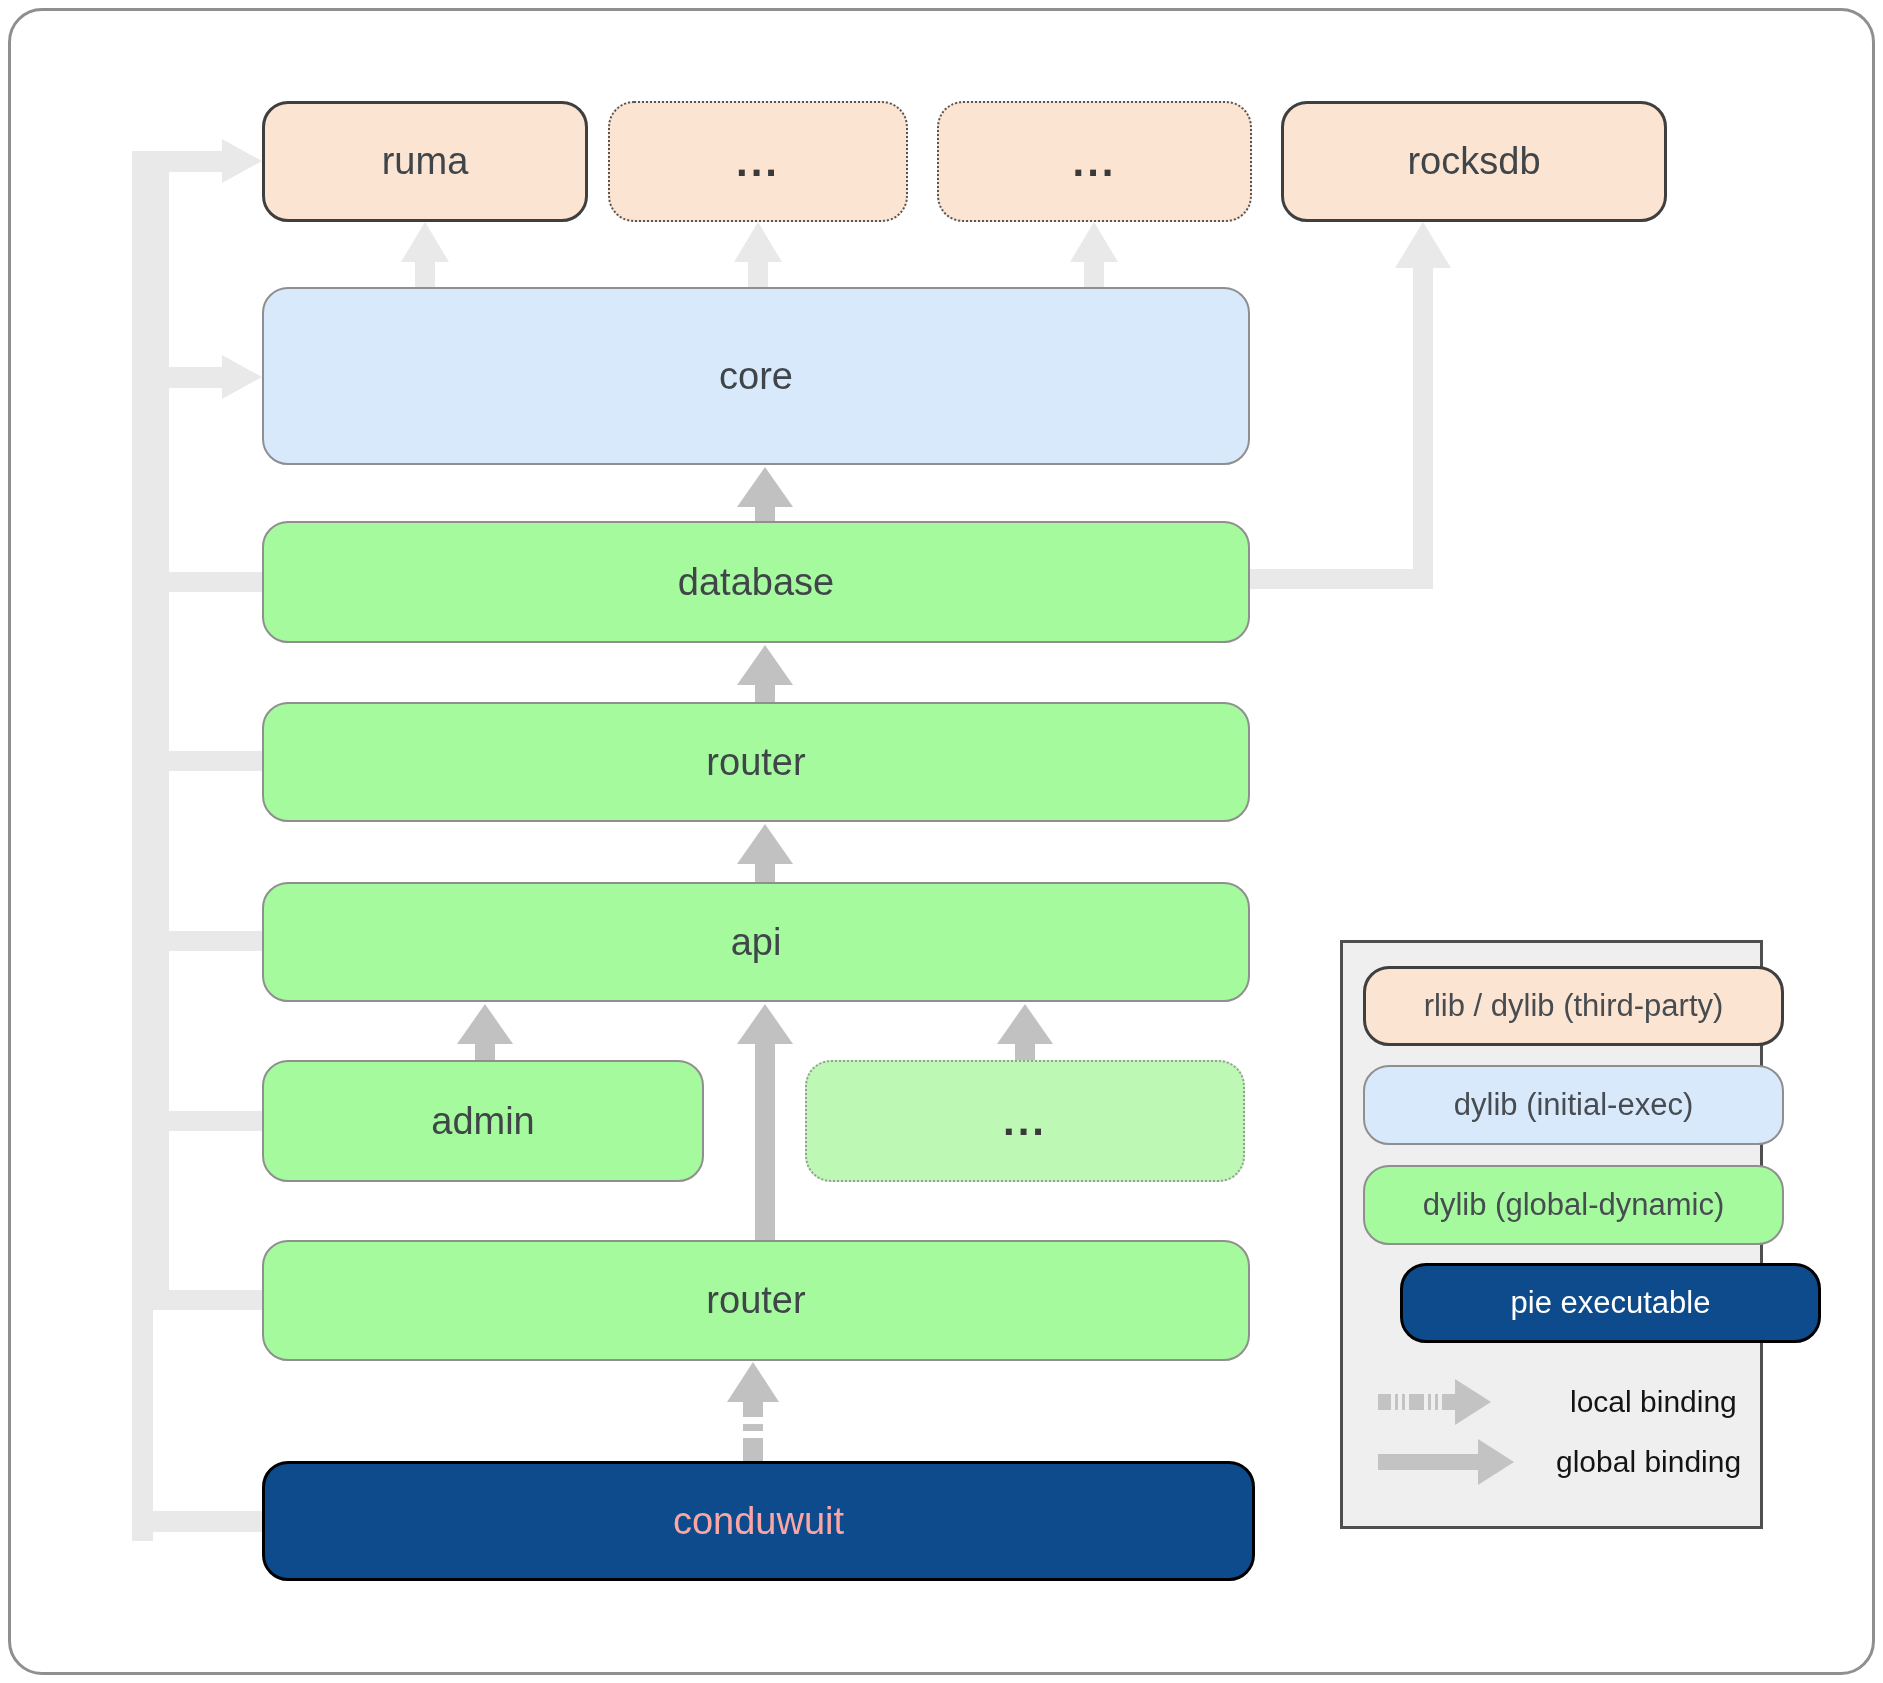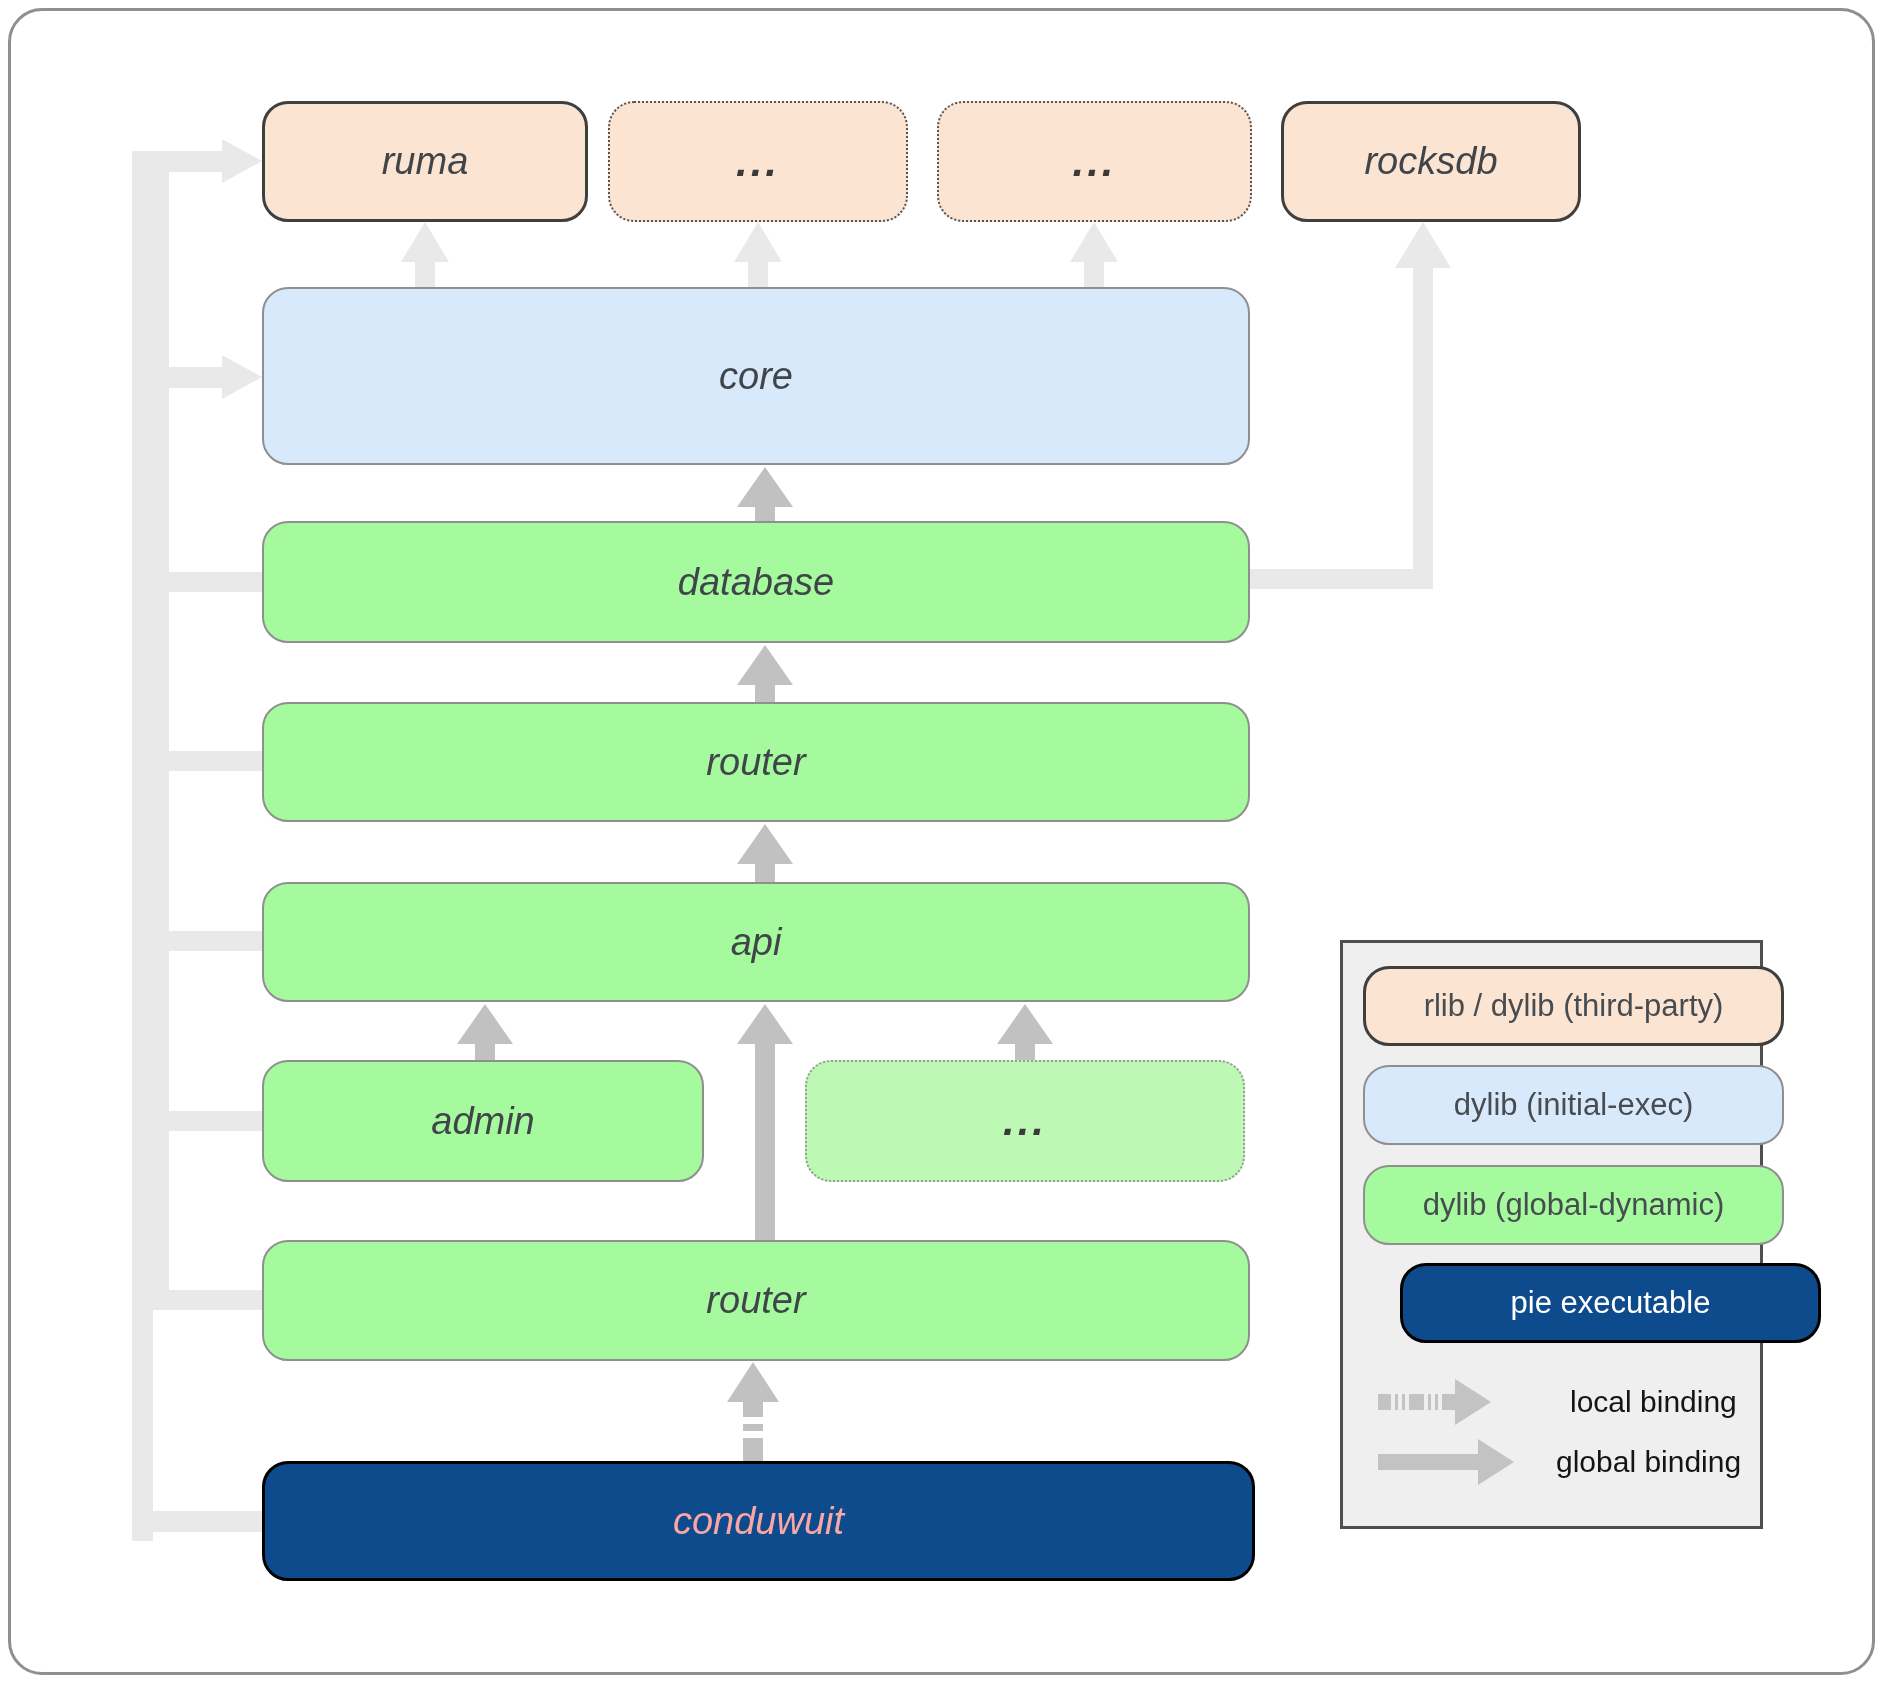--- a/index.html
+++ b/index.html
@@ -7,21 +7,21 @@
        font-family:"Liberation Sans","DejaVu Sans",sans-serif;}
   #frame{position:absolute;left:8px;top:8px;width:1861px;height:1661px;
          border:3px solid #8f8f8f;border-radius:34px;background:#fff;}
   #canvas{position:absolute;left:0;top:0;width:1883px;height:1683px;}
 
   .edge{position:absolute;}
   .tri{position:absolute;width:0;height:0;}
 
   .node{position:absolute;display:flex;align-items:center;justify-content:center;
         border-radius:26px;box-sizing:border-box;font-size:38px;color:#40454a;}
-  .node .lbl{pointer-events:none;font-style:italic;}
+  .node .lbl{pointer-events:none;}
   .third-party{background:#fce4d2;border:3px solid #3f3f3f;}
   .third-party.dotted{border:2px dotted #555;}
   .initial-exec{background:#d8e9fc;border:2.5px solid #8f8f8f;text-align:right;}
   .global-dynamic{background:#a5fa9d;border:2.5px solid #8f8f8f;}
   .global-dynamic.faded{background:#bdf8b5;border:2px dotted #9a9a9a;}
   .pie-executable{background:#0d4b8c;border:3px solid #000;color:#fca5a5;}
   .dots-label{font-weight:bold;font-size:42px;letter-spacing:3px;color:#3a3a3a;}
 
   
   #legend{position:absolute;left:1340px;top:940px;width:423px;height:589px;
@@ -85,21 +85,21 @@
     <div class="edge" style="left: 743px; top: 1438px; width: 20px; height: 23px; background: rgb(193, 193, 193);"></div>
     <div class="node third-party" style="left: 262px; top: 101px; width: 326px; height: 121px;">
       <span class="lbl">ruma</span>
     </div>
     <div class="node third-party dotted" style="left: 608px; top: 101px; width: 300px; height: 121px;">
       <span class="lbl dots-label">...</span>
     </div>
     <div class="node third-party dotted" style="left: 937px; top: 101px; width: 315px; height: 121px;">
       <span class="lbl dots-label">...</span>
     </div>
-    <div class="node third-party" style="left: 1281px; top: 101px; width: 300px; height: 121px;">
+    <div class="node third-party" style="left: 1281px; top: 101px; width: 386px; height: 121px;">
       <span class="lbl">rocksdb</span>
     </div>
     <div class="node initial-exec" style="left: 262px; top: 287px; width: 988px; height: 178px;">
       <span class="lbl">core</span>
     </div>
     <div class="node global-dynamic" style="left: 262px; top: 521px; width: 988px; height: 122px;">
       <span class="lbl">database</span>
     </div>
     <div class="node global-dynamic" style="left: 262px; top: 702px; width: 988px; height: 120px;">
       <span class="lbl">router</span>

